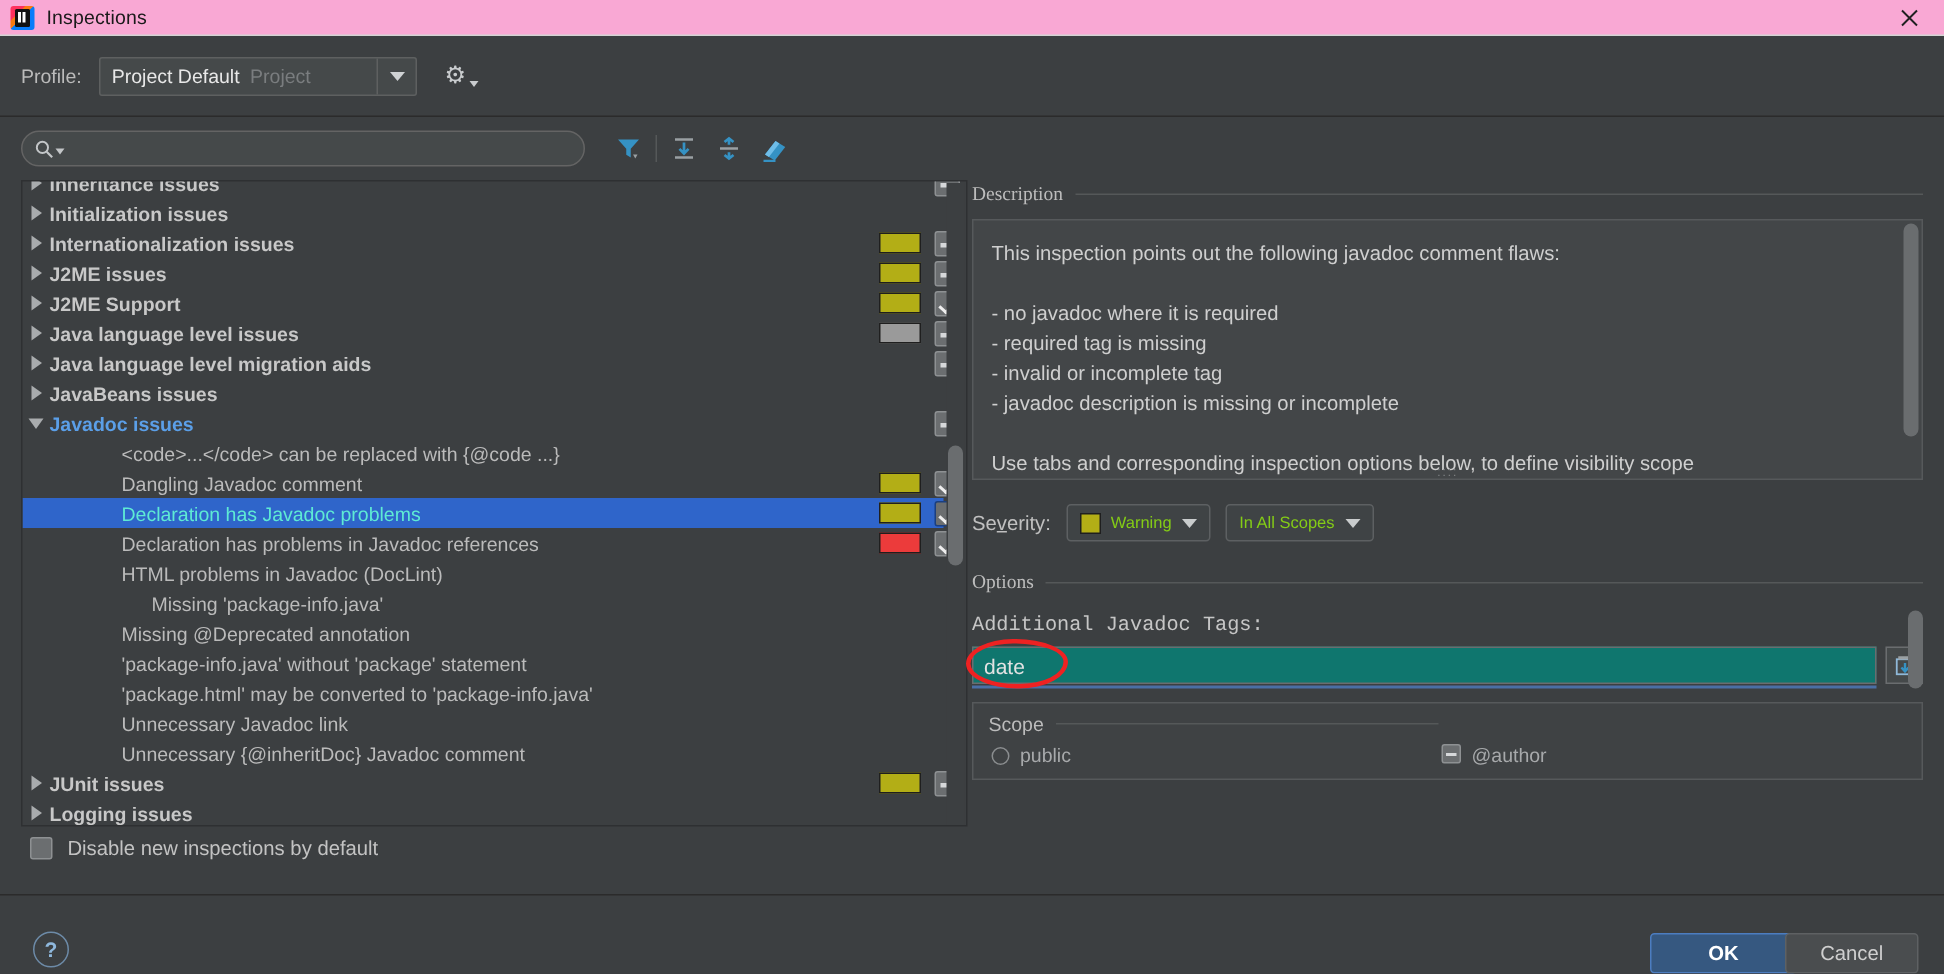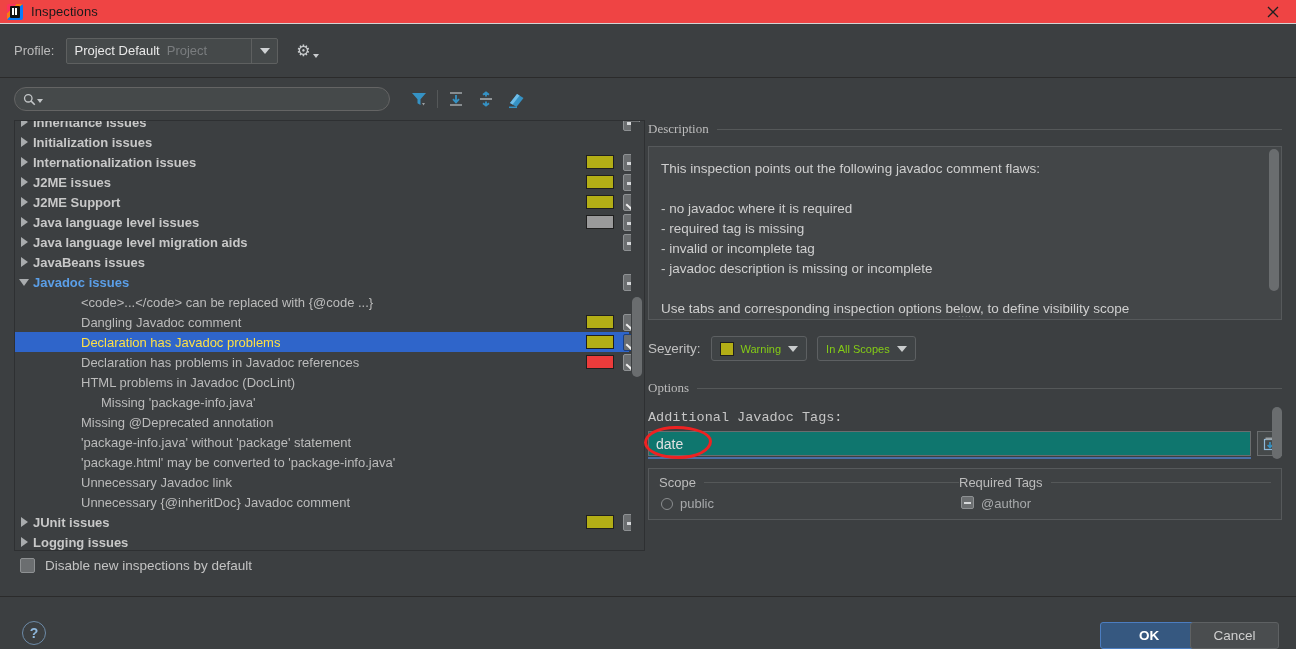--- a/index.html
+++ b/index.html
@@ -6,21 +6,21 @@
   html, body {
     width: 1296px; height: 649px;
     font-family: "Liberation Sans", sans-serif;
     background: #3c3f41;
     overflow: hidden;
   }
   body { position: relative; }
 
   
   #titlebar {
-    height: 24px; background: #ef4444;
+    height: 24px; background: #f9a8d4;
     display: flex; align-items: center;
     border-bottom: 1px solid #d4d4d4;
     position: relative;
   }
   #app-icon {
     width: 16px; height: 16px; margin-left: 7px; margin-right: 8px;
     border-radius: 2px; flex: 0 0 auto;
     background:
       linear-gradient(135deg, #fe315d 0%, #fe315d 30%, #f97a12 31%, #f97a12 48%, #087cfa 49%, #087cfa 100%);
     position: relative; overflow: hidden;
@@ -135,21 +135,21 @@
     width: 0; height: 0; border-top: 5px solid transparent;
     border-bottom: 5px solid transparent; border-left: 7px solid #a9acae;
   }
   .tri-d {
     width: 0; height: 0; border-left: 5px solid transparent;
     border-right: 5px solid transparent; border-top: 7px solid #a9acae;
   }
   .tlabel { font-size: 13px; color: #bbbbbb; }
   .tlabel.grp { font-weight: bold; color: #c8c8c8; }
   .tlabel.open { font-weight: bold; color: #5b9fe8; }
-  .trow.sel .tlabel { color: #fde047; }
+  .trow.sel .tlabel { color: #5eead4; }
   .sw {
     position: absolute; left: 571px; top: 3px;
     width: 28px; height: 14px; border: 1px solid #1f1f1f;
   }
   .cbx {
     position: absolute; left: 608px; top: 2px;
     width: 17px; height: 17px; background: #6b6e70;
     border: 1px solid #8e9193; border-radius: 2px; cursor: pointer;
   }
   .cbx.dash::after {
@@ -573,24 +573,20 @@
           </svg>
         </div>
       </div>
 
       <div id="scope-table">
         <div id="scope-head-row">
           <div class="col-head" id="scope-col">
             <span class="sec-title">Scope</span>
             <span class="sec-line"></span>
           </div>
-          <div class="col-head" id="tags-col">
-            <span class="sec-title">Required Tags</span>
-            <span class="sec-line"></span>
-          </div>
         </div>
         <div id="scope-body">
           <div style="width:300px;display:flex;align-items:center;">
             <span class="radio-o"></span>
             <span class="rowtxt">public</span>
           </div>
           <div style="display:flex;align-items:flex-start;">
             <span class="cbx-sm dash"></span>
             <span class="rowtxt">@author</span>
           </div>

